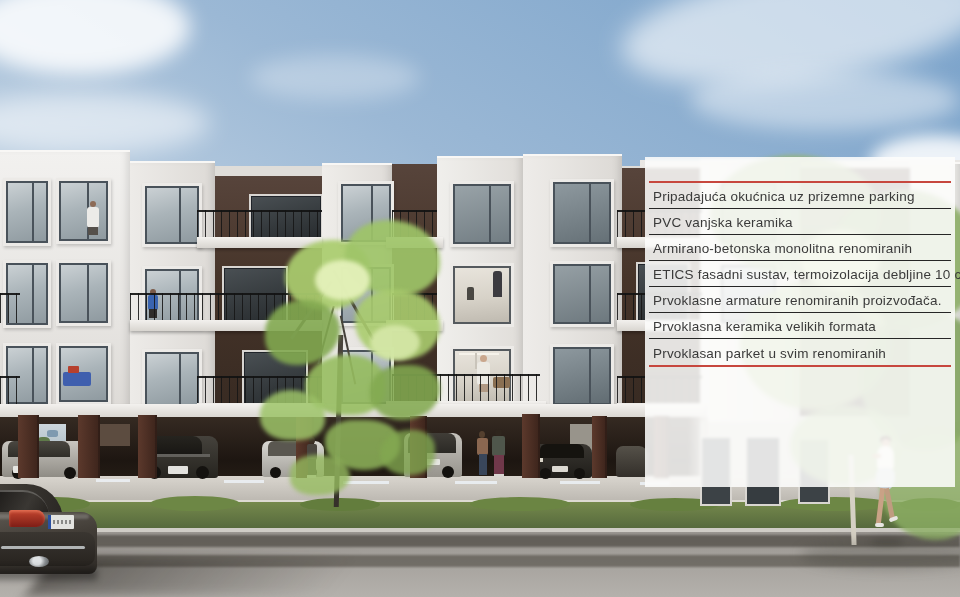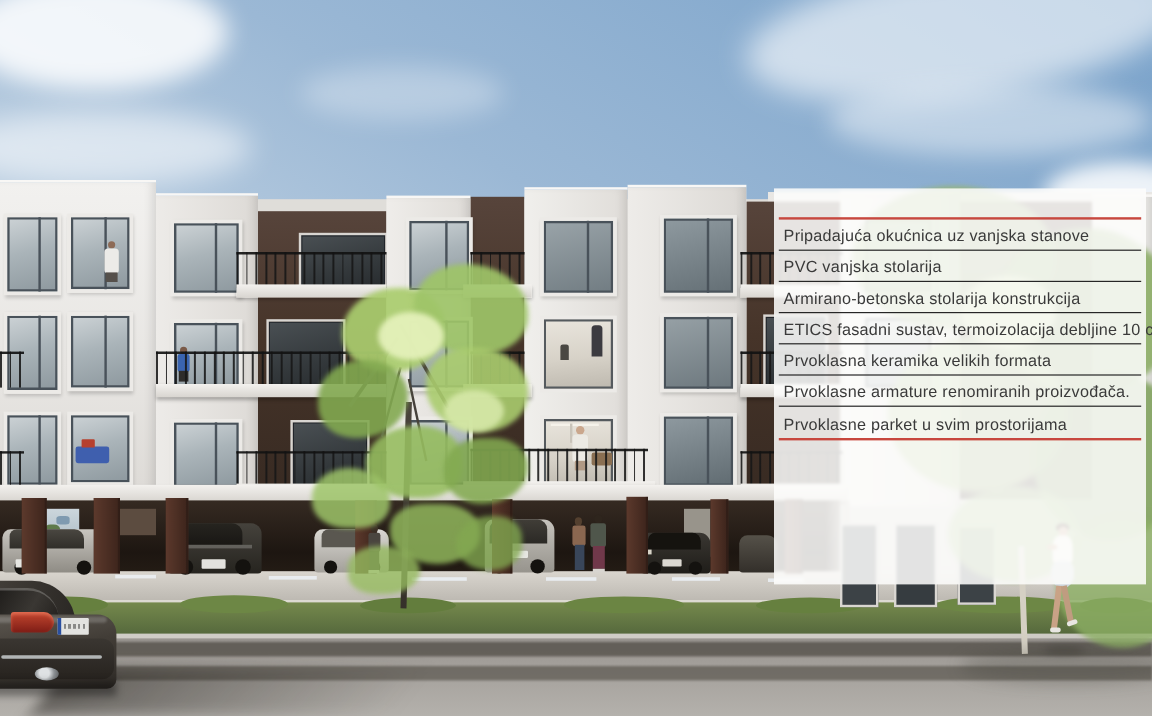--- a/index.html
+++ b/index.html
@@ -347,22 +347,22 @@
       </div>
       <div style="left:2px;top:52px;width:108px;height:34px;background:linear-gradient(#3a3631,#27231f);border-radius:4px 10px 10px 8px;"></div>
       <div style="left:16px;top:66px;width:84px;height:3px;background:rgba(200,204,206,.85);border-radius:2px;"></div>
       <div style="left:44px;top:76px;width:20px;height:11px;background:radial-gradient(circle at 40% 45%,#dfe2e4 30%,#8e9295 60%,#55585a 100%);border-radius:50%;"></div>
       <div style="left:0;top:88px;width:112px;height:12px;background:rgba(0,0,0,.35);filter:blur(3px);"></div>
     </div>
   </div>
 
   <div id="panel">
     <div class="redline top"></div>
-    <div class="row">Pripadajuća okućnica uz vanjska stanove</div>
-    <div class="row">PVC vanjska stolarija</div>
-    <div class="row">Armirano-betonska stolarija konstrukcija</div>
+    <div class="row">Pripadajuća okućnica uz prizemne parking</div>
+    <div class="row">PVC vanjska keramika</div>
+    <div class="row">Armirano-betonska monolitna renomiranih</div>
     <div class="row">ETICS fasadni sustav, termoizolacija debljine 10 cm</div>
+    <div class="row">Prvoklasne armature renomiranih proizvođača.</div>
     <div class="row">Prvoklasna keramika velikih formata</div>
-    <div class="row">Prvoklasne armature renomiranih proizvođača.</div>
-    <div class="row last">Prvoklasne parket u svim prostorijama</div>
+    <div class="row last">Prvoklasan parket u svim renomiranih</div>
     <div class="redline"></div>
   </div>
 </div>
 
 </body></html>

